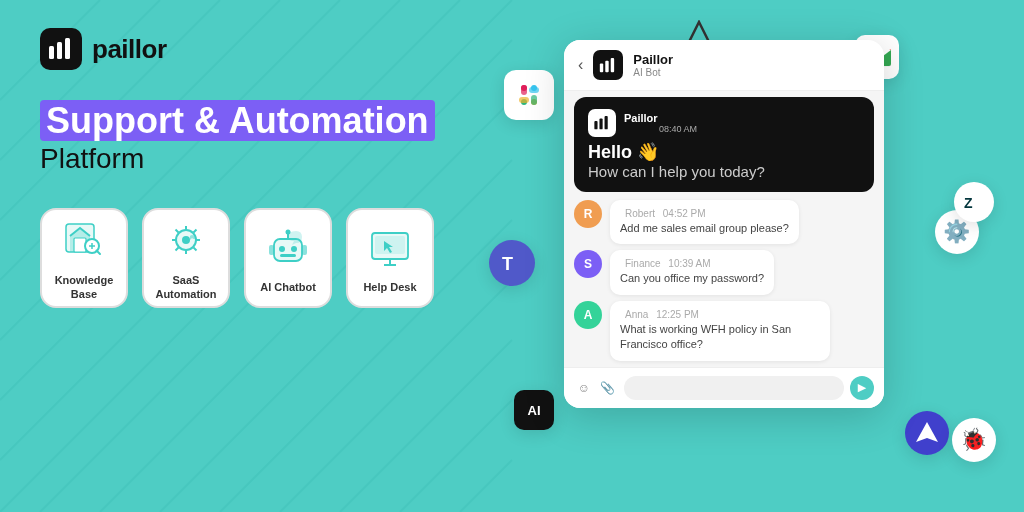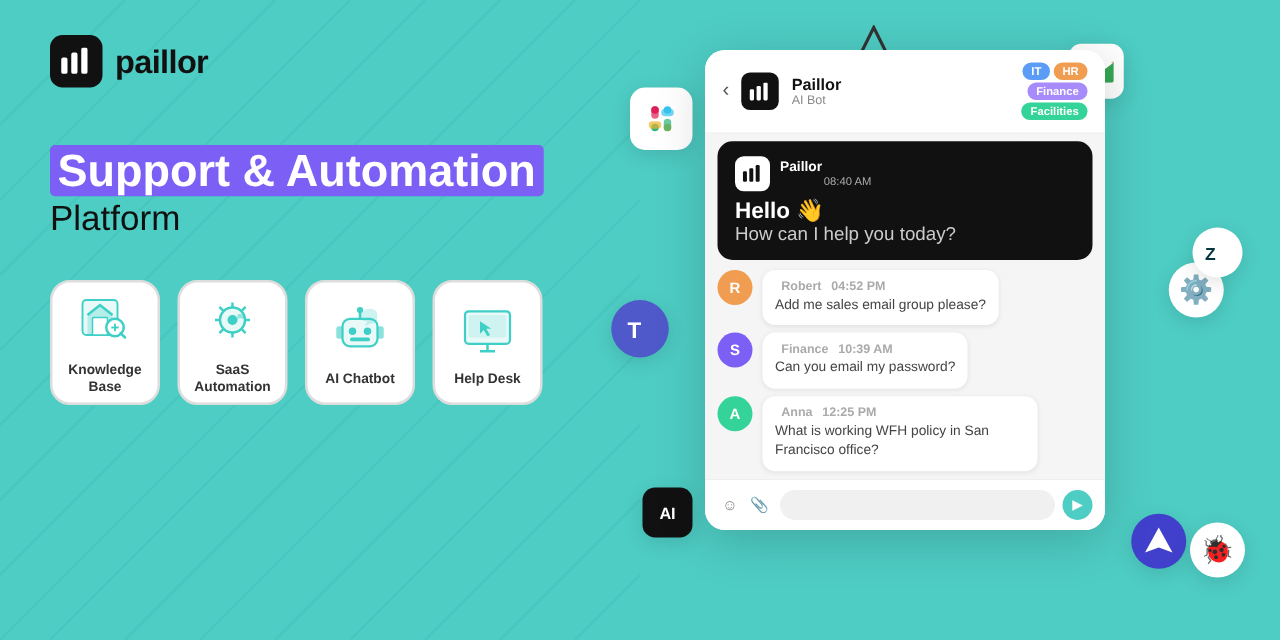--- a/index.html
+++ b/index.html
@@ -75,21 +75,21 @@
       color: #fff;
       padding: 0 6px;
       border-radius: 4px;
       font-weight: 800;
       font-size: 36px;
     }
     .headline-line2 {
       font-size: 36px;
       font-weight: 400;
       color: #111;
-      margin-top: 18px;
+      margin-top: 2px;
     }
     .headline-line3 {
       font-size: 28px;
       font-weight: 400;
       color: #111;
       margin-top: 2px;
     }
 
     
     .features {
@@ -280,21 +280,21 @@
       box-shadow: 0 1px 4px rgba(0,0,0,0.08);
       max-width: 220px;
     }
     .user-name-time {
       font-size: 10px;
       font-weight: 700;
       color: #333;
       margin-bottom: 2px;
     }
     .user-name-time span {
-      font-weight: 700;
+      font-weight: 400;
       color: #aaa;
       margin-left: 5px;
     }
     .user-text {
       font-size: 11px;
       color: #444;
       line-height: 1.4;
     }
 
     
@@ -546,28 +546,20 @@
         <svg width="18" height="15" viewBox="0 0 26 22" fill="none">
           <rect x="1" y="8" width="5" height="13" rx="1.5" fill="white"></rect>
           <rect x="9" y="4" width="5" height="17" rx="1.5" fill="white"></rect>
           <rect x="17" y="0" width="5" height="21" rx="1.5" fill="white"></rect>
         </svg>
       </div>
       <div class="chat-header-info">
         <div class="chat-header-name">Paillor</div>
         <div class="chat-header-sub">AI Bot</div>
       </div>
-      <div class="chat-tags">
-        <div style="display:flex;gap:3px">
-          <span class="chat-tag tag-it">IT</span>
-          <span class="chat-tag tag-hr">HR</span>
-        </div>
-        <span class="chat-tag tag-finance">Finance</span>
-        <span class="chat-tag tag-facilities">Facilities</span>
-      </div>
     </div>
 
 
     <div class="chat-bot-msg">
       <div class="bot-msg-header">
         <div class="bot-avatar">
           <svg width="18" height="14" viewBox="0 0 26 22" fill="none">
             <rect x="1" y="8" width="5" height="13" rx="1.5" fill="#111"></rect>
             <rect x="9" y="4" width="5" height="17" rx="1.5" fill="#111"></rect>
             <rect x="17" y="0" width="5" height="21" rx="1.5" fill="#111"></rect>
@@ -593,21 +585,21 @@
       </div>
     </div>
 
     <div class="chat-user-msg">
       <div class="user-avatar" style="background:#7C5FF5">S</div>
       <div class="user-bubble">
         <div class="user-name-time">
           <span>Finance</span>
           <span>10:39 AM</span>
         </div>
-        <div class="user-text">Can you email my password?</div>
+        <div class="user-text">Can you office my password?</div>
       </div>
     </div>
 
     <div class="chat-user-msg">
       <div class="user-avatar" style="background:#34d399">A</div>
       <div class="user-bubble">
         <div class="user-name-time">
           <span>Anna</span>
           <span>12:25 PM</span>
         </div>

